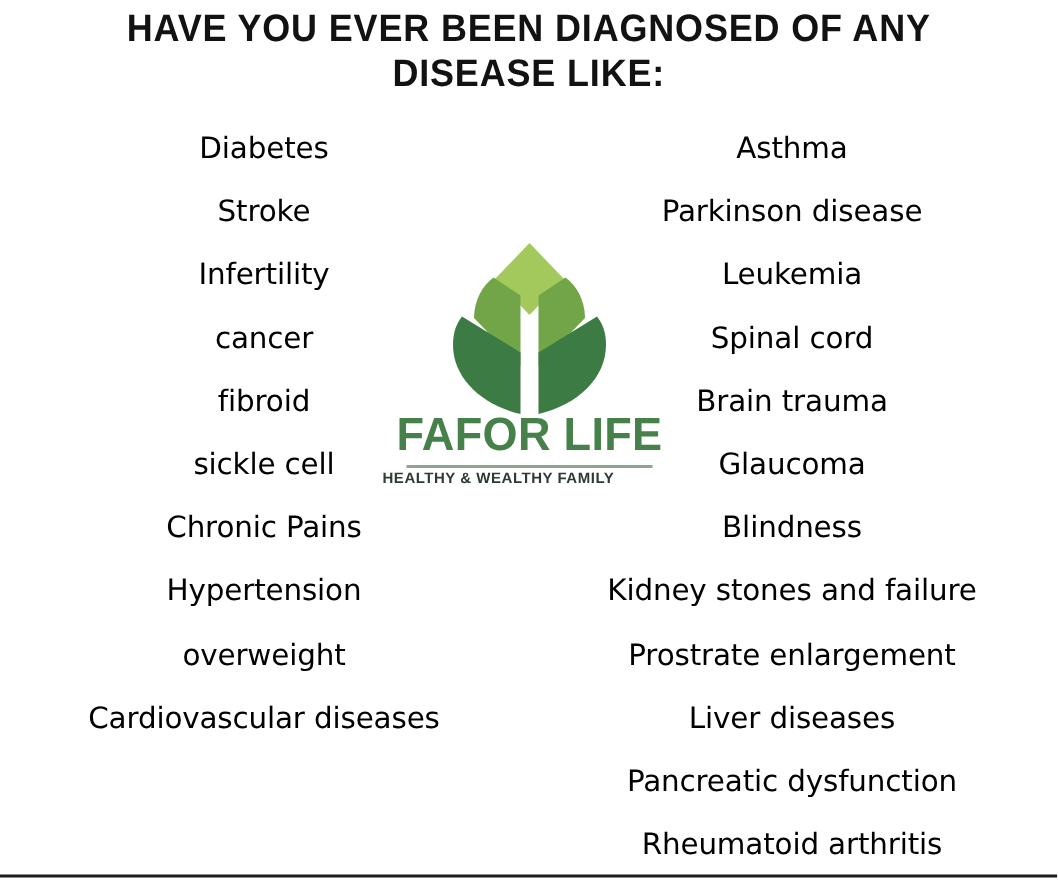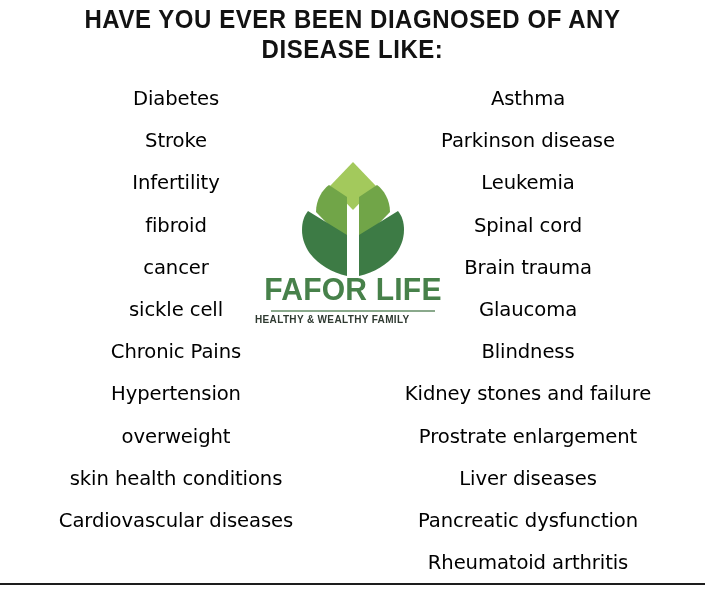--- a/index.html
+++ b/index.html
@@ -126,27 +126,26 @@
 
   <div class="poster-title">HAVE YOU EVER BEEN DIAGNOSED OF ANY
 DISEASE LIKE:</div>
 
   <div class="columns">
 
     <div class="col col-left">
       <div class="disease-item">Diabetes</div>
       <div class="disease-item">Stroke</div>
       <div class="disease-item">Infertility</div>
+      <div class="disease-item">cancer</div>
       <div class="disease-item">fibroid</div>
-      <div class="disease-item">cancer</div>
       <div class="disease-item">sickle cell</div>
       <div class="disease-item">Chronic Pains</div>
       <div class="disease-item">Hypertension</div>
       <div class="disease-item">overweight</div>
-      <div class="disease-item">skin health conditions</div>
       <div class="disease-item">Cardiovascular diseases</div>
     </div>
 
     <div class="col col-right">
       <div class="disease-item">Asthma</div>
       <div class="disease-item">Parkinson disease</div>
       <div class="disease-item">Leukemia</div>
       <div class="disease-item">Spinal cord</div>
       <div class="disease-item">Brain trauma</div>
       <div class="disease-item">Glaucoma</div>

